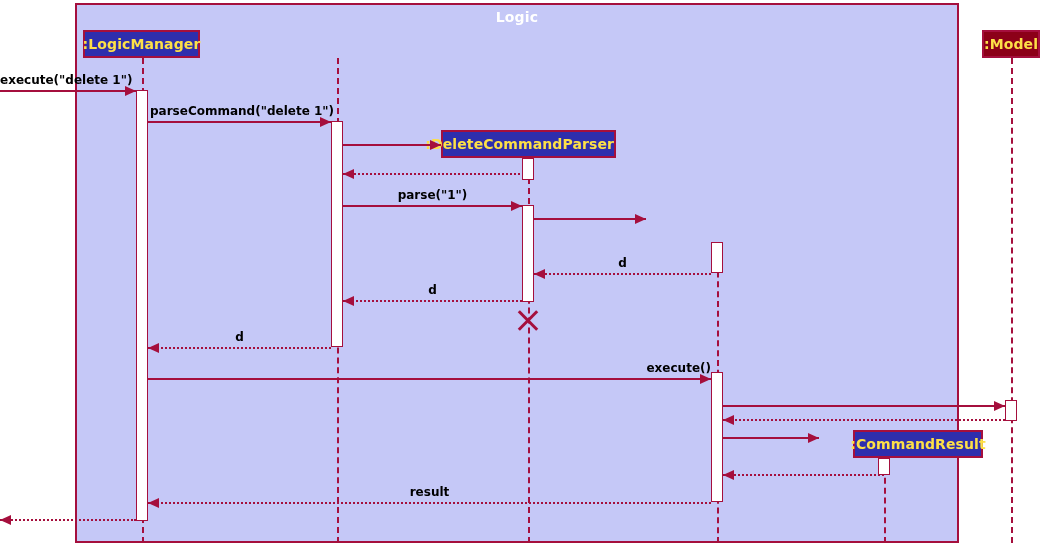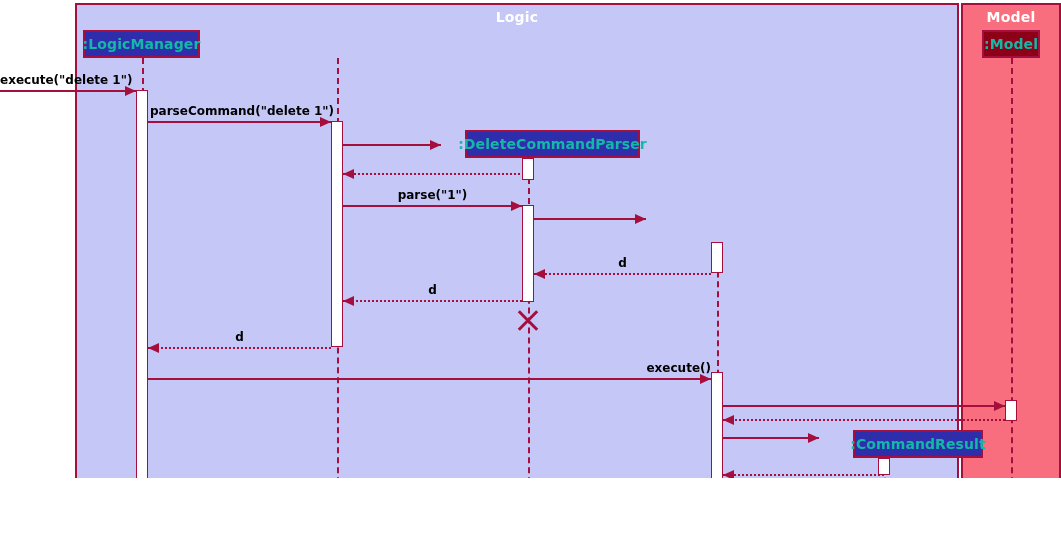--- a/index.html
+++ b/index.html
@@ -3,21 +3,21 @@
 <meta charset="utf-8">
 <style>
   html, body {
     margin: 0;
     padding: 0;
     background: #ffffff;
   }
   #diagram {
     position: relative;
     width: 1061px;
-    height: 478px;
+    height: 543px;
     background: #ffffff;
     font-family: "DejaVu Sans", sans-serif;
     overflow: hidden;
     text-decoration: underline;
   }
   
   .partition {
     position: absolute;
     box-sizing: border-box;
     border: 2px solid #a50f3d;
@@ -32,21 +32,21 @@
     font-weight: bold;
     font-size: 14px;
     line-height: 16px;
     letter-spacing: 0.2px;
   }
   
   .participant {
     position: absolute;
     box-sizing: border-box;
     border: 2px solid #a50f3d;
-    color: #14b8a6;
+    color: #fde047;
     font-size: 14px;
     font-weight: bold;
     display: flex;
     align-items: center;
     justify-content: center;
     white-space: nowrap;
     letter-spacing: 0.1px;
   }
   
   .lifeline {
@@ -110,33 +110,30 @@
   .destroy span:first-child { transform: rotate(45deg); }
   .destroy span:last-child  { transform: rotate(-45deg); }
 </style>
 </head>
 <body>
 
 <div id="diagram">
     <div class="partition" style="left: 75px; top: 3px; width: 884px; height: 540px; background: rgb(197, 200, 247);">
       <div class="partition-title">Logic</div>
     </div>
-    <div class="partition" style="left: 961px; top: 3px; width: 100px; height: 540px; background: rgb(249, 110, 127);">
-      <div class="partition-title">Model</div>
-    </div>
     <div class="lifeline" style="left: 142px; top: 58px; height: 485px;"></div>
     <div class="lifeline" style="left: 337px; top: 58px; height: 485px;"></div>
     <div class="lifeline" style="left: 528px; top: 158px; height: 385px;"></div>
     <div class="lifeline" style="left: 717px; top: 242px; height: 301px;"></div>
     <div class="lifeline" style="left: 884px; top: 458px; height: 85px;"></div>
     <div class="lifeline" style="left: 1011px; top: 58px; height: 485px;"></div>
     <div class="participant" style="left: 83px; top: 30px; width: 117px; height: 28px; background: rgb(46, 46, 173);">
       <span>:LogicManager</span>
     </div>
-    <div class="participant" style="left: 465px; top: 130px; width: 175px; height: 28px; background: rgb(46, 46, 173);">
+    <div class="participant" style="left: 441px; top: 130px; width: 175px; height: 28px; background: rgb(46, 46, 173); justify-content: flex-end;">
       <span>:DeleteCommandParser</span>
     </div>
     <div class="participant" style="left: 853px; top: 430px; width: 130px; height: 28px; background: rgb(46, 46, 173); text-align: right;">
       <span>:CommandResult</span>
     </div>
     <div class="participant" style="left: 982px; top: 30px; width: 58px; height: 28px; background: rgb(140, 0, 24);">
       <span>:Model</span>
     </div>
     <div class="msg-line" style="left: 0px; top: 90px; width: 136px;"></div>
     <div class="arrowhead right" style="top: 86px; left: 125px;"></div>

